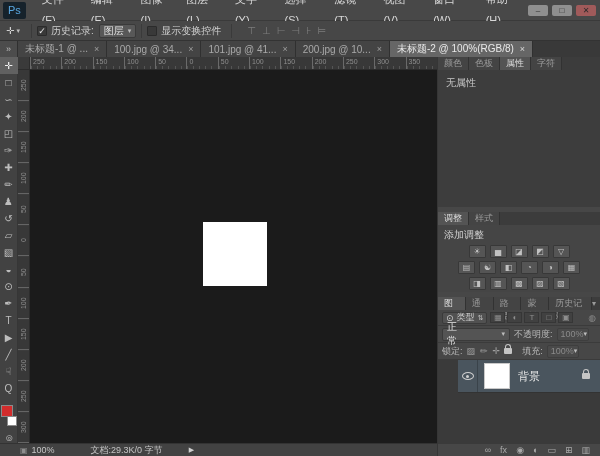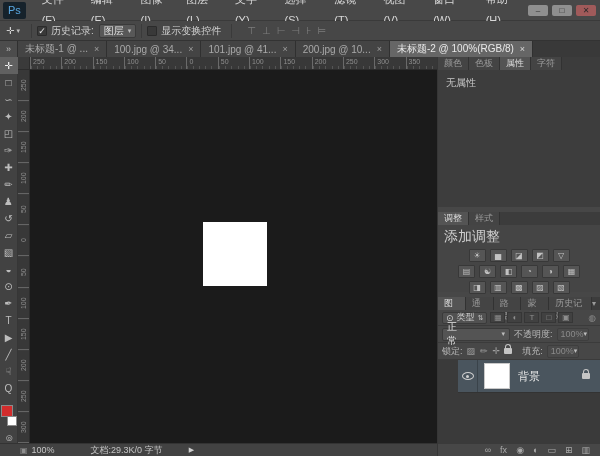--- a/index.html
+++ b/index.html
@@ -92,21 +92,21 @@
   .ptab { padding:0 6px; line-height:13px; color:#9a9a9a; font-size:9px;
           border-right:1px solid #323232; background:#444; }
   .ptab.active { background:#545454; color:#dedede; }
   .panel-menu { margin-left:auto; color:#9a9a9a; font-size:8px; line-height:13px; padding-right:4px; }
 
   .props-content { height:137px; background:#3d3d3d; color:#c9c9c9;
                    padding:6px 8px; font-size:10px; }
   .panel-gap { height:5px; background:#474747; }
 
   .adj-content { height:67px; background:#454545; padding:3px 6px; }
-  .adj-title { color:#cfcfcf; font-size:14px; margin-bottom:3px; }
+  .adj-title { color:#cfcfcf; font-size:10px; margin-bottom:3px; }
   .adj-row { display:flex; justify-content:center; gap:4px; margin-bottom:3px; }
   .adj-icon { width:17px; height:13px; background:#555; border:1px solid #383838;
               border-radius:1px; color:#c2c2c2; font-size:8px; line-height:12px;
               text-align:center; }
 
   .filter-row { display:flex; align-items:center; gap:3px; height:16px;
                 background:#474747; padding:0 4px; border-bottom:1px solid #3b3b3b; }
   .filter-kind { display:flex; align-items:center; gap:3px; background:#515151;
                  border:1px solid #3a3a3a; border-radius:2px; height:12px; padding:0 3px;
                  color:#d0d0d0; font-size:9px; }

